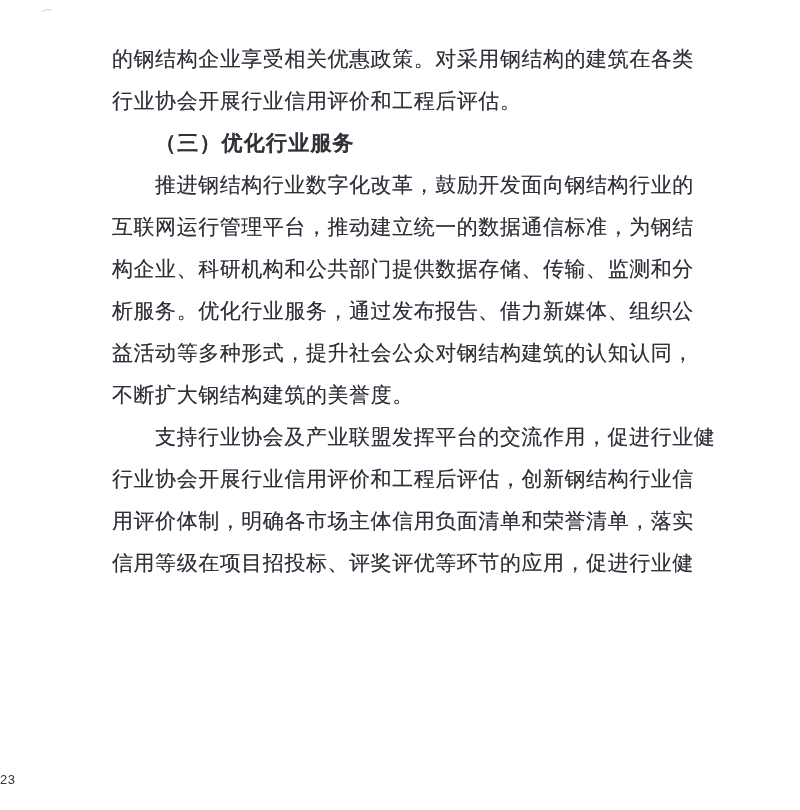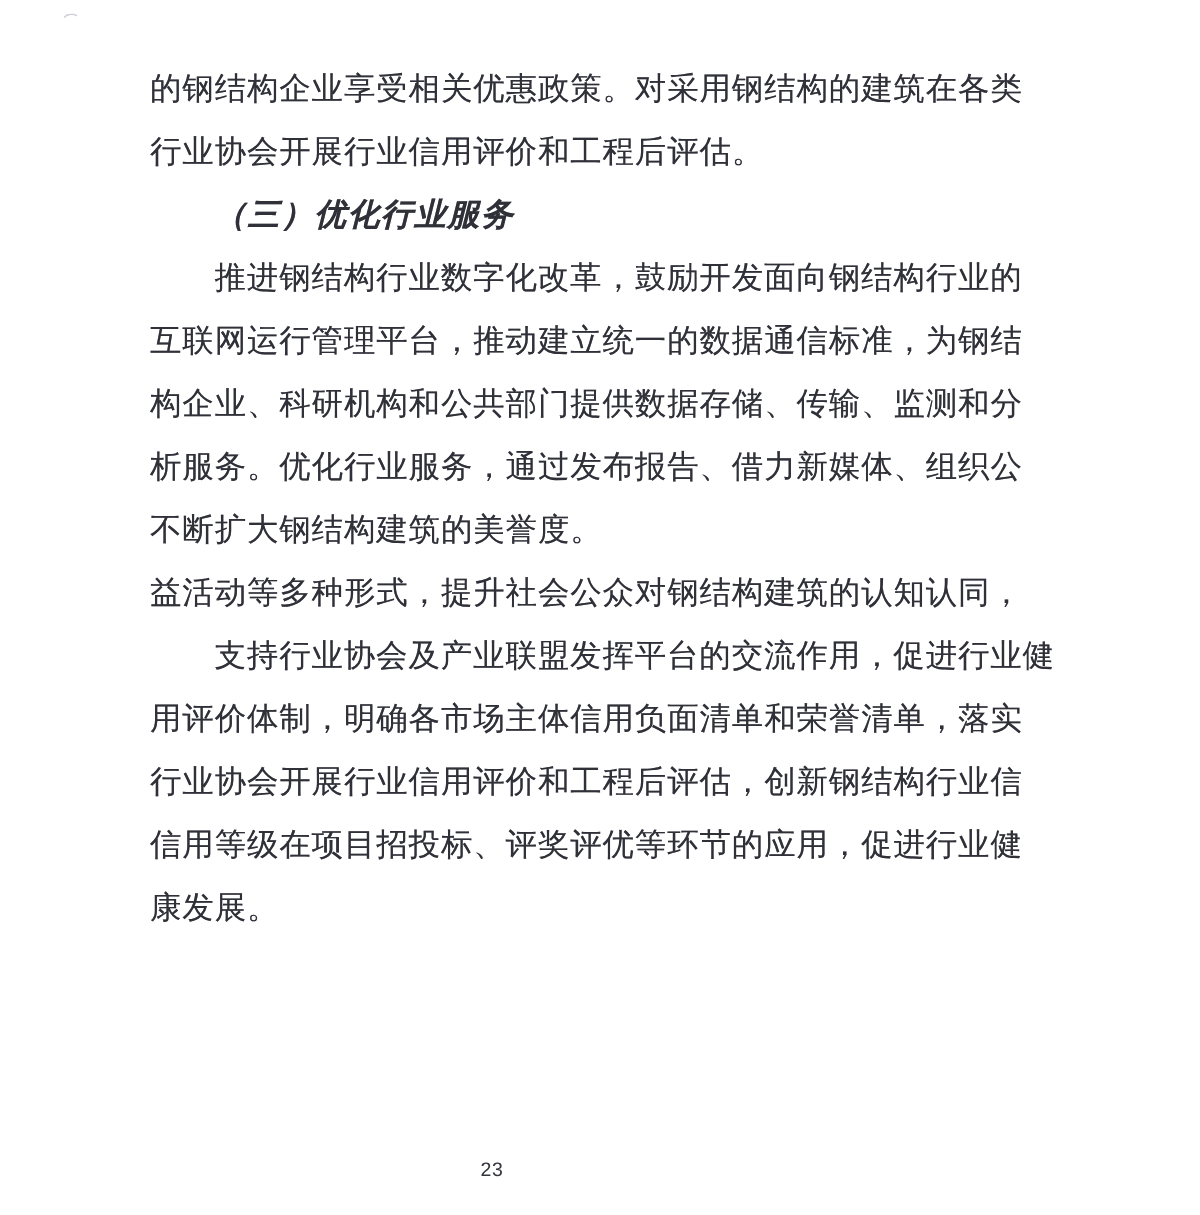--- a/index.html
+++ b/index.html
@@ -25,47 +25,45 @@
     width: 11px;
     height: 9px;
     border: 1px solid #b9bcc4;
     border-color: #b9bcc4 transparent transparent transparent;
     border-radius: 50%;
     opacity: 0.7;
     transform: rotate(-8deg);
   }
   .textblock {
     position: absolute;
-    left: 100px;
+    left: 112px;
     top: 38px;
     width: 604px;
   }
   .line {
     height: 42px;
     line-height: 42px;
     font-size: 21px;
     letter-spacing: 0.55px;
     white-space: nowrap;
     color: #2f3038;
     text-shadow: 0 0 0.4px rgba(47,48,56,0.55);
   }
   .line.indent {
     padding-left: 43px;
   }
   .line.heading {
     font-weight: 700;
     letter-spacing: 1.2px;
-    font-style: italic;
   }
   .page-number {
     position: absolute;
     left: 0;
     top: 772px;
     width: 656px;
-    text-align: center;
     font-size: 13px;
     letter-spacing: 0.5px;
     color: #33343c;
     font-family: "Liberation Sans", "DejaVu Sans", sans-serif;
   }
 </style>
 </head>
 <body>
 
 <div class="page">
@@ -73,24 +71,23 @@
   <div class="scan-artifact"></div>
 
   <div class="textblock">
     <div class="line">的钢结构企业享受相关优惠政策。对采用钢结构的建筑在各类</div>
     <div class="line">行业协会开展行业信用评价和工程后评估。</div>
     <div class="line indent heading">（三）优化行业服务</div>
     <div class="line indent">推进钢结构行业数字化改革，鼓励开发面向钢结构行业的</div>
     <div class="line">互联网运行管理平台，推动建立统一的数据通信标准，为钢结</div>
     <div class="line">构企业、科研机构和公共部门提供数据存储、传输、监测和分</div>
     <div class="line">析服务。优化行业服务，通过发布报告、借力新媒体、组织公</div>
+    <div class="line">益活动等多种形式，提升社会公众对钢结构建筑的认知认同，</div>
     <div class="line">不断扩大钢结构建筑的美誉度。</div>
-    <div class="line">益活动等多种形式，提升社会公众对钢结构建筑的认知认同，</div>
     <div class="line indent">支持行业协会及产业联盟发挥平台的交流作用，促进行业健</div>
+    <div class="line">行业协会开展行业信用评价和工程后评估，创新钢结构行业信</div>
     <div class="line">用评价体制，明确各市场主体信用负面清单和荣誉清单，落实</div>
-    <div class="line">行业协会开展行业信用评价和工程后评估，创新钢结构行业信</div>
     <div class="line">信用等级在项目招投标、评奖评优等环节的应用，促进行业健</div>
-    <div class="line">康发展。</div>
   </div>
 
   <div class="page-number">23</div>
 
 </div>
 
 </body></html>

